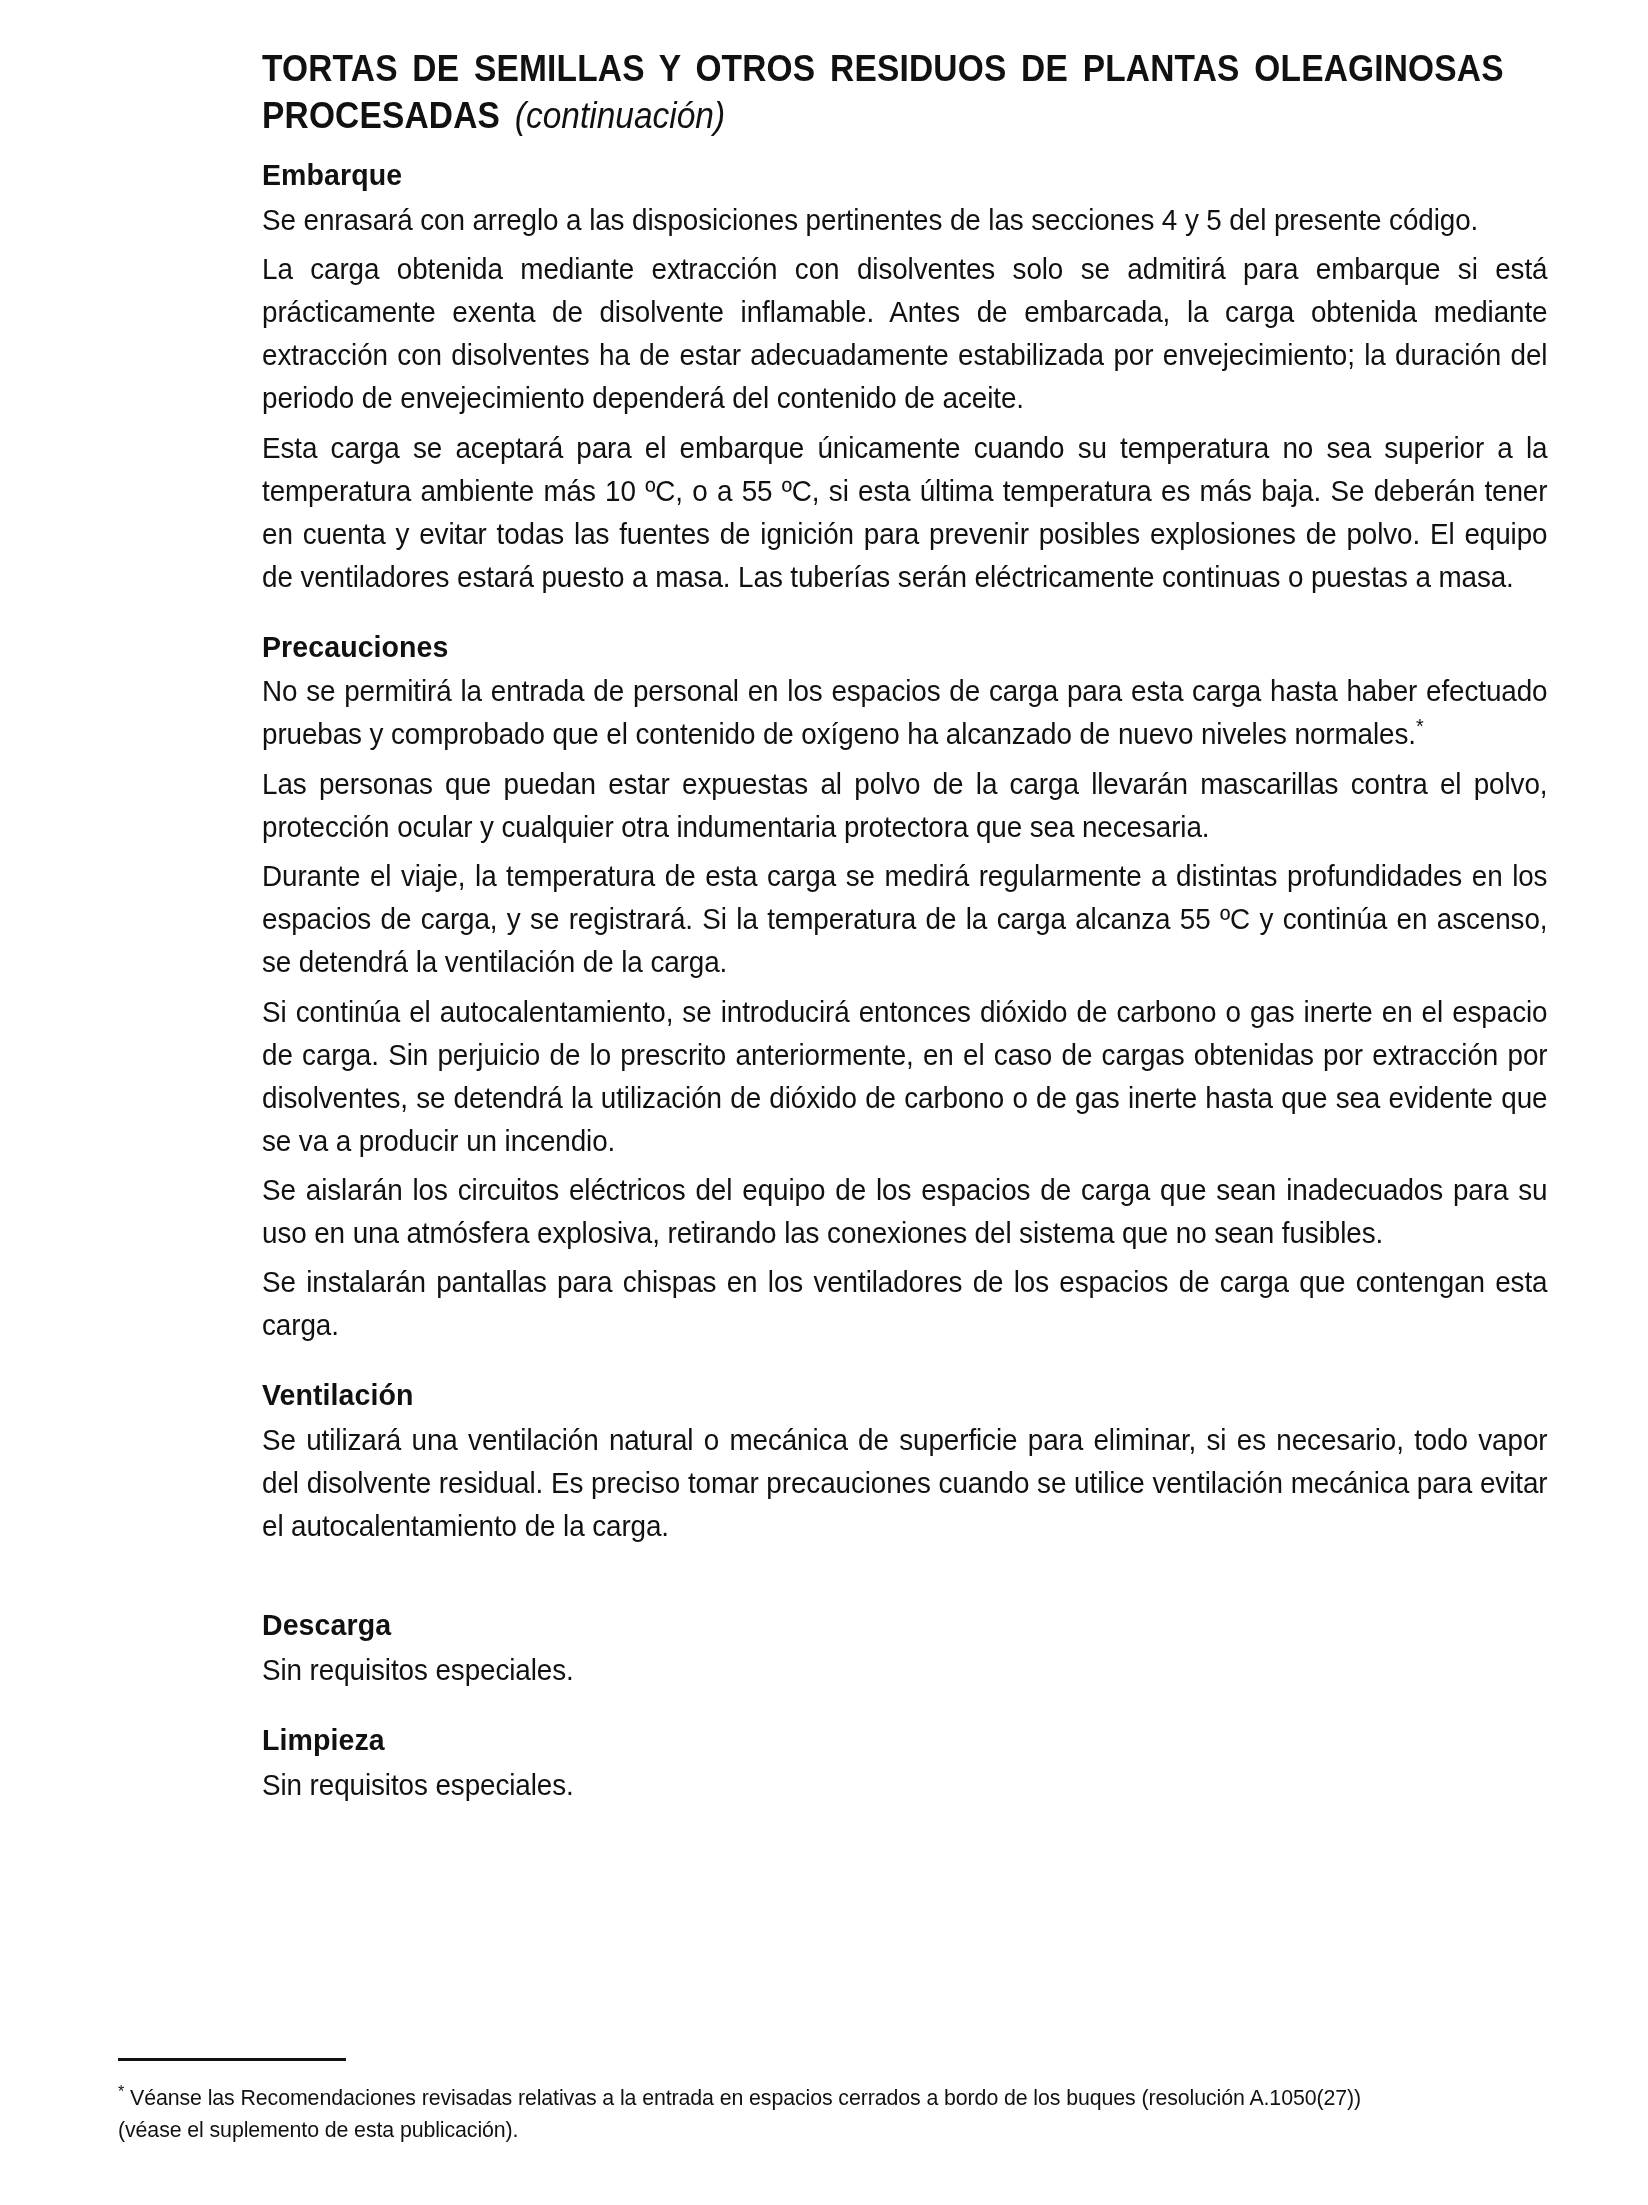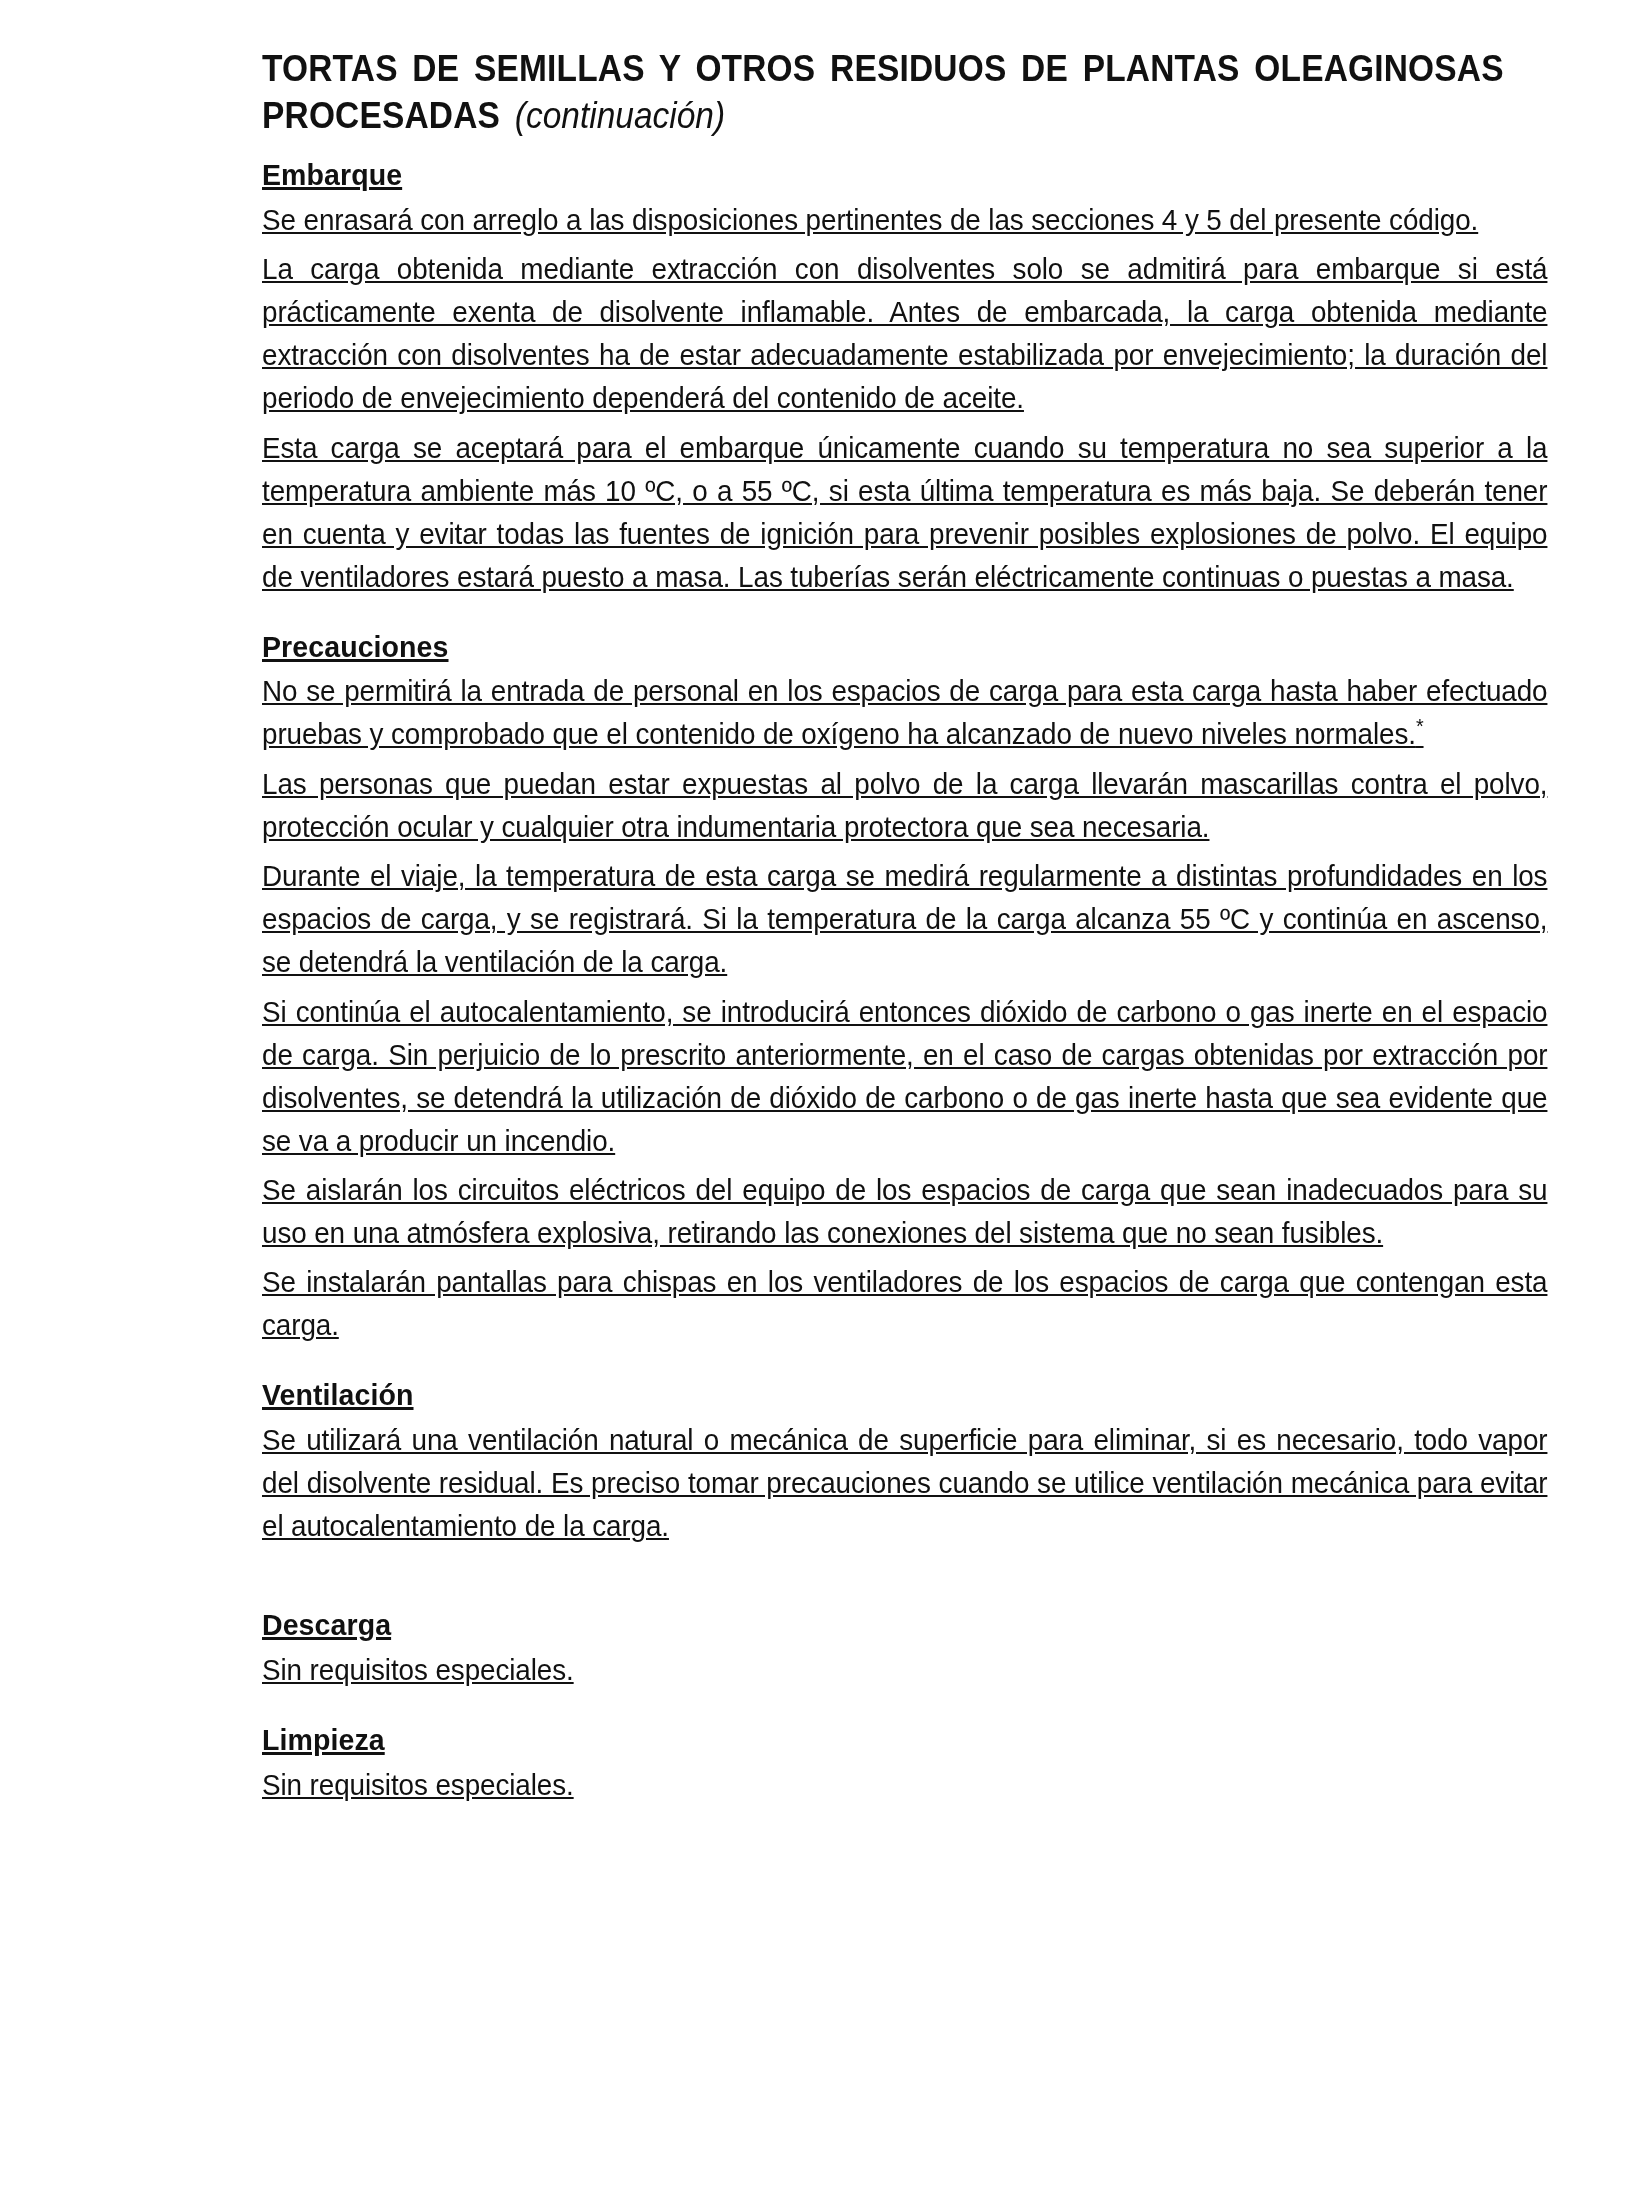--- a/index.html
+++ b/index.html
@@ -76,21 +76,21 @@
     text-justify: inter-word;
     letter-spacing: -0.1px;
     transform: scaleX(0.96);
     transform-origin: left top;
   }
   p.para.last {
     text-align: left;
   }
 
   
-  .sec { margin-bottom: 0; text-decoration: underline; }
+  .sec { margin-bottom: 0; }
   .gap-heading { height: 29px; }
   .gap-after-heading { height: 4.8px; }
   .gap-para { height: 6.4px; }
 
   sup.fn-marker {
     font-size: 20.7px;
     line-height: 0;
     vertical-align: super;
     font-weight: 400;
   }
@@ -183,15 +183,19 @@
     <div class="gap-heading"></div>
 
     <div class="sec">
       <h2 class="section-heading">Limpieza</h2>
       <div class="gap-after-heading"></div>
       <p class="para last">Sin requisitos especiales.</p>
     </div>
 
   </div>
 
+  <div class="footnote-area">
+    <div class="footnote-rule"></div>
+    <p class="footnote-text"><sup>*</sup> <span>Véanse las Recomendaciones revisadas relativas a la entrada en espacios cerrados a bordo de los buques (resolución A.1050(27))</span><br><span>(véase el suplemento de esta publicación).</span></p>
+  </div>
 
 </div>
 
 
 </body></html>

